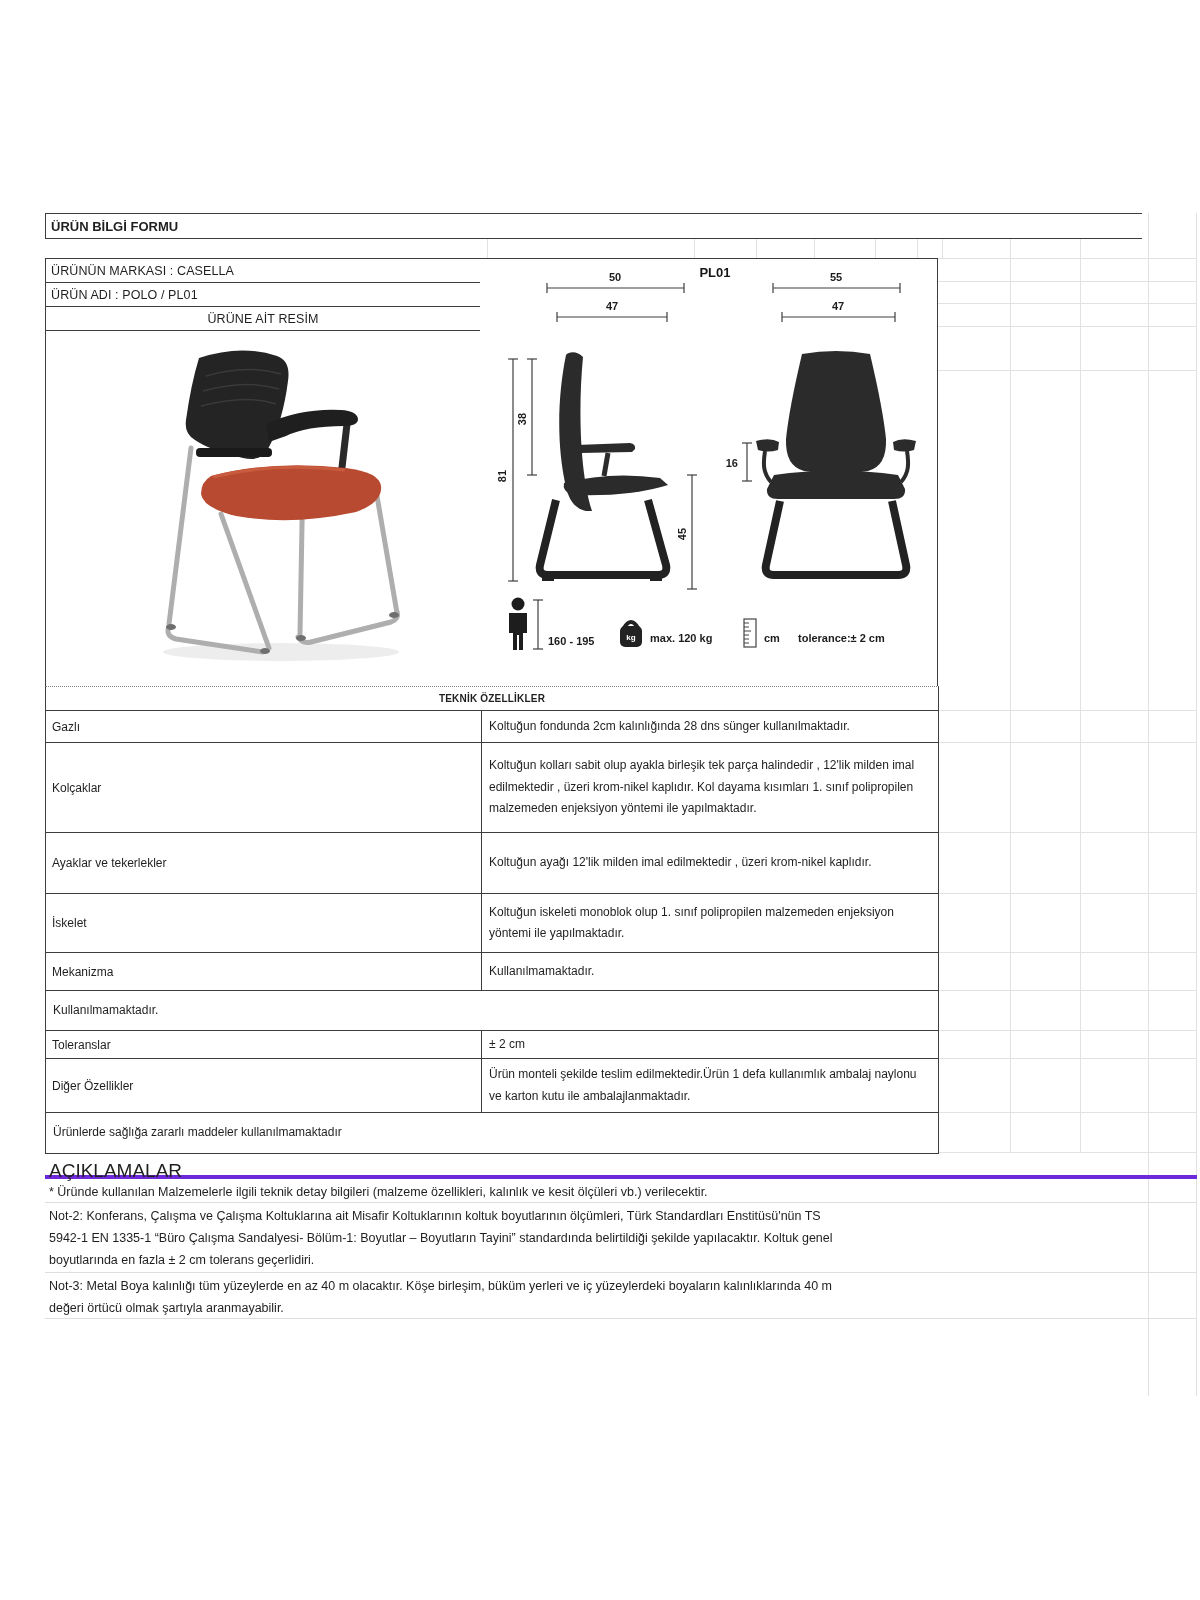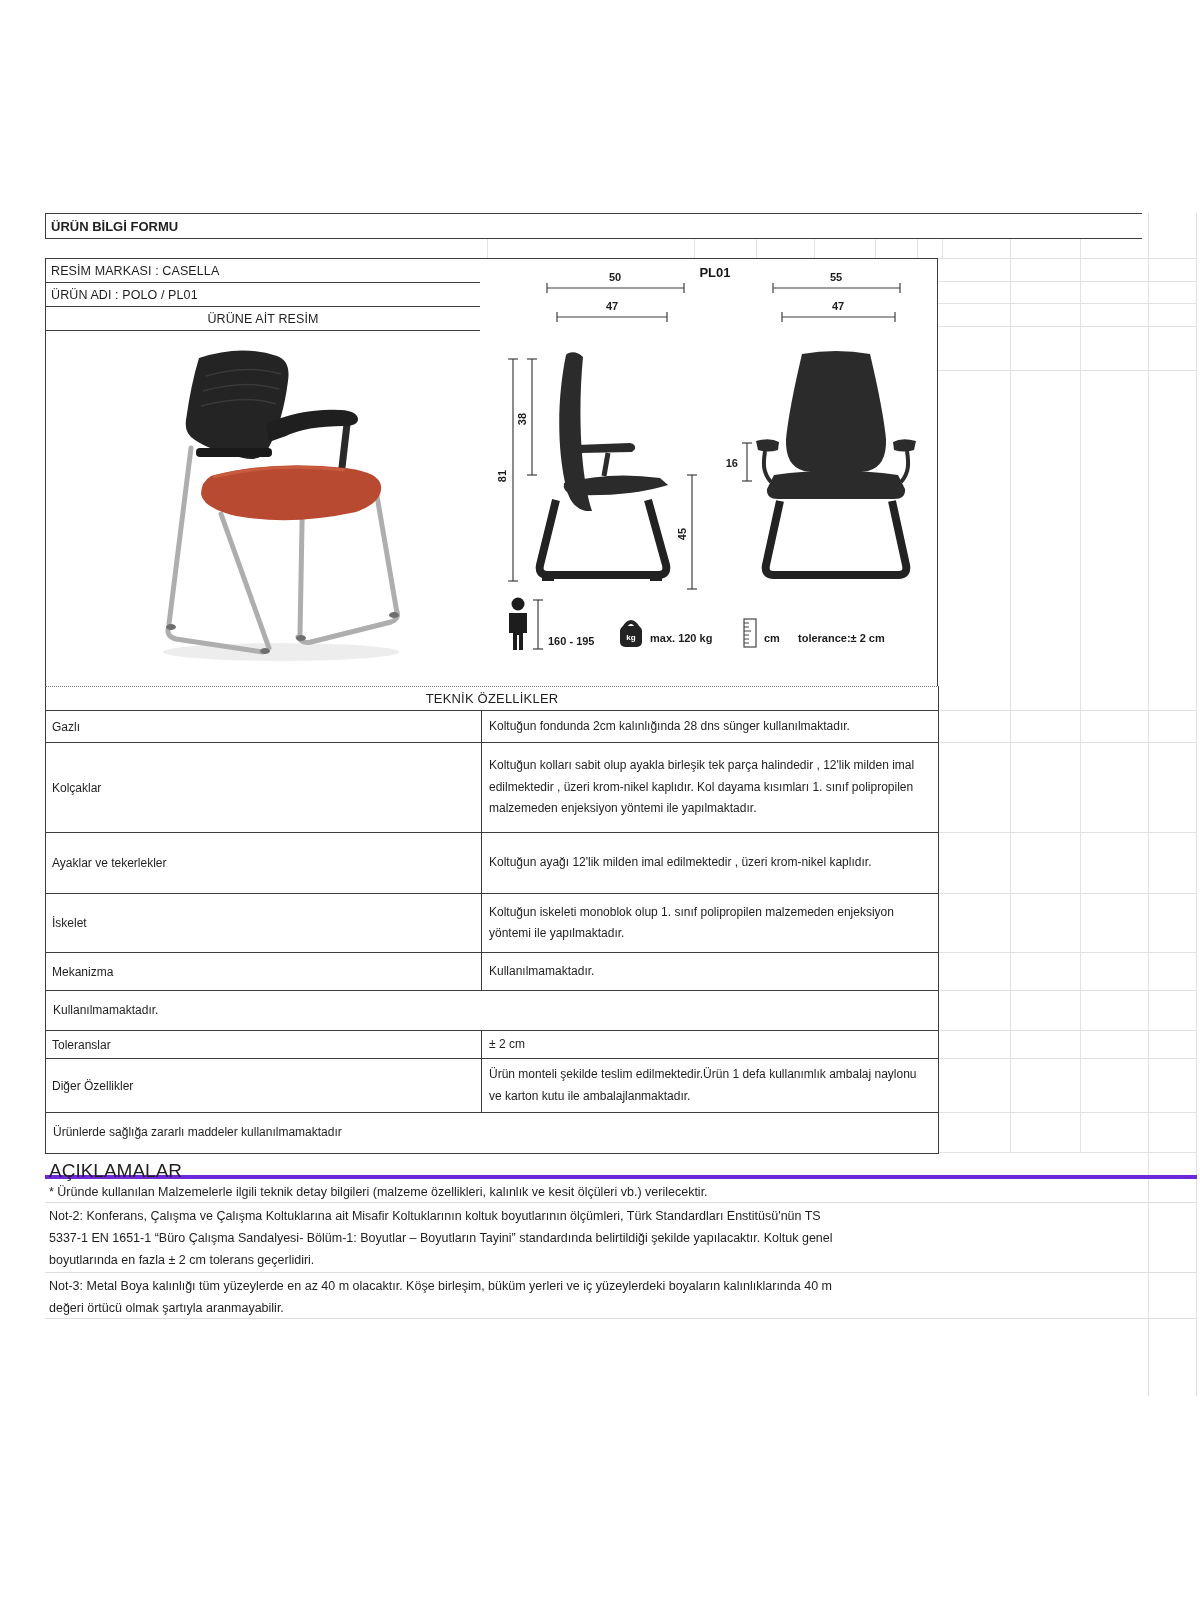--- a/index.html
+++ b/index.html
@@ -17,21 +17,21 @@
   .left-box{left:45px;top:258px;width:436px;height:429px;border-bottom:none}
   .info-row{height:23px;border-bottom:1px solid #3d3d3d;display:flex;align-items:center;
             padding-left:5px;font-size:12.5px;letter-spacing:.1px}
   .caption-row{justify-content:center;padding-left:0}
   .panel{left:480px;top:258px;width:458px;height:429px;border-left:none;border-bottom:none}
 
   
   .specs{position:absolute;left:45px;top:686px;width:894px;border:1px solid #3d3d3d;
          border-top:1px dotted #808080;box-sizing:border-box;background:#fff;font-size:12px}
   .specs-header{height:23px;border-bottom:1px solid #3d3d3d;display:flex;align-items:center;
-                justify-content:center;font-weight:normal;font-size:13px;letter-spacing:.2px}
+                justify-content:center;font-weight:bold;font-size:10px;letter-spacing:.2px}
   .srow{display:flex;border-bottom:1px solid #3d3d3d;box-sizing:border-box}
   .srow:last-child{border-bottom:none}
   .slabel{width:436px;border-right:1px solid #3d3d3d;display:flex;align-items:center;
           padding-left:6px;box-sizing:border-box}
   .svalue{flex:1;display:flex;align-items:center;padding:3px 10px 3px 7px;
           line-height:21.5px;box-sizing:border-box}
 
   
   .notes{position:absolute;left:45px;top:1152px;width:1152px;font-size:12.5px}
   .nheader{height:27px;box-sizing:border-box;padding:8px 0 0 4px;font-weight:normal;
@@ -81,21 +81,21 @@
   <div class="hline" style="left:937px;width:259px;top:1058px"></div>
   <div class="hline" style="left:937px;width:259px;top:1112px"></div>
   <div class="hline" style="left:937px;width:259px;top:1152px"></div>
 
   <div class="box title-box">
     <span>ÜRÜN BİLGİ FORMU</span>
   </div>
 
   <div class="box left-box">
     <div class="info-row">
-      <span>RESİM MARKASI : CASELLA</span>
+      <span>ÜRÜNÜN MARKASI : CASELLA</span>
     </div>
     <div class="info-row">
       <span>ÜRÜN ADI : POLO / PL01</span>
     </div>
     <div class="info-row caption-row">
       <span>ÜRÜNE AİT RESİM</span>
     </div>
 
     <svg width="290" height="330" style="position:absolute;left:105px;top:77px" viewBox="0 0 290 330">
       <ellipse cx="130" cy="316" rx="118" ry="9" fill="rgba(0,0,0,0.07)"></ellipse>
@@ -290,21 +290,21 @@
     </div>
   </div>
 
   <div class="notes">
     <div class="nheader">AÇIKLAMALAR</div>
     <div class="note" style="height:24px">
       <div class="nl">* Üründe kullanılan Malzemelerle ilgili teknik detay bilgileri (malzeme özellikleri, kalınlık ve kesit ölçüleri vb.)  verilecektir.</div>
     </div>
     <div class="note" style="height:70px">
       <div class="nl">Not-2: Konferans, Çalışma ve Çalışma Koltuklarına ait  Misafir Koltuklarının koltuk boyutlarının ölçümleri, Türk Standardları Enstitüsü'nün TS</div>
-      <div class="nl">5337-1 EN 1651-1 “Büro Çalışma Sandalyesi- Bölüm-1: Boyutlar – Boyutların Tayini” standardında belirtildiği şekilde yapılacaktır. Koltuk genel</div>
+      <div class="nl">5942-1 EN 1335-1 “Büro Çalışma Sandalyesi- Bölüm-1: Boyutlar – Boyutların Tayini” standardında belirtildiği şekilde yapılacaktır. Koltuk genel</div>
       <div class="nl">boyutlarında en fazla ± 2 cm tolerans geçerlidiri.</div>
     </div>
     <div class="note" style="height:46px">
       <div class="nl">Not-3: Metal Boya kalınlığı tüm yüzeylerde en az 40 m  olacaktır. Köşe birleşim, büküm yerleri ve iç yüzeylerdeki boyaların kalınlıklarında 40 m</div>
       <div class="nl">değeri örtücü olmak şartıyla aranmayabilir.</div>
     </div>
   </div>
 
 </div>
 

